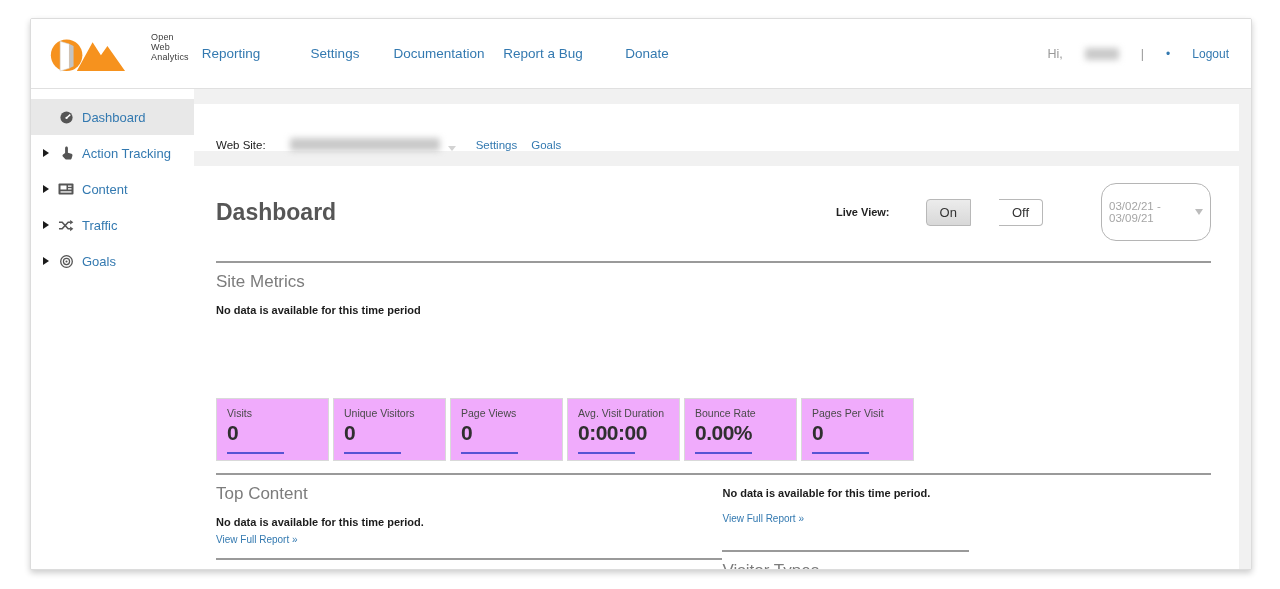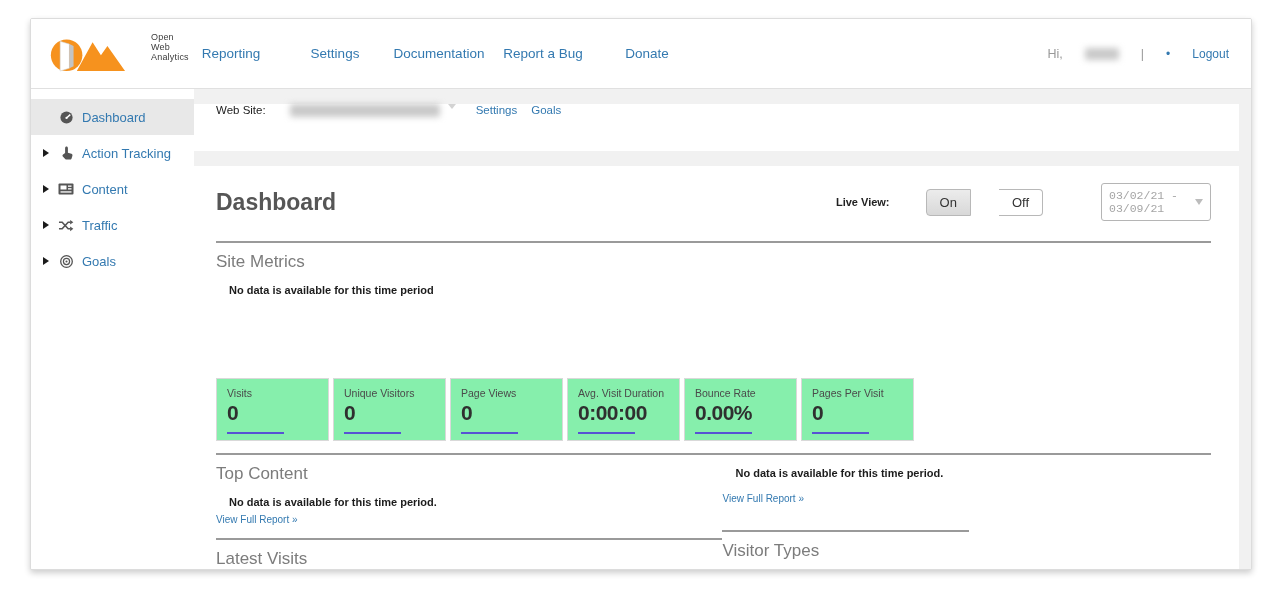--- a/index.html
+++ b/index.html
@@ -36,51 +36,51 @@
   .caret-box { width:14px; display:flex; align-items:center; }
   .caret { width:0; height:0; border-left:6px solid #1b1b1b;
     border-top:4px solid transparent; border-bottom:4px solid transparent; }
   .side-icon { width:18px; height:16px; margin-right:7px; display:flex;
     align-items:center; justify-content:center; }
   .side-label { color:#3379b0; }
   
   .main { flex:1; background:#f1f1f1; padding:15px 12px 0 0;
     display:flex; flex-direction:column; min-width:0; }
   .site-bar { background:#fff; height:47px; min-height:47px; display:flex;
-    align-items:flex-start; padding-left:22px; font-size:11.5px; color:#222; }
+    align-items:flex-end; padding-left:22px; font-size:11.5px; color:#222; }
   .site-redact { width:150px; height:13px; margin-left:24px; }
   .site-caret { margin-left:8px; width:0; height:0; border-top:5px solid #d3d3d3;
     border-left:4px solid transparent; border-right:4px solid transparent; }
   .site-links { margin-left:20px; display:flex; gap:14px; }
   .site-links a { color:#3379b0; text-decoration:none; }
   .dash-panel { background:#fff; margin-top:15px; flex:1;
     padding:17px 28px 0 22px; overflow:hidden; }
   .panel-head { display:flex; align-items:center; }
   .page-title { font-size:23px; font-weight:bold; color:#565656; }
   .head-right { margin-left:auto; display:flex; align-items:center;gap:28px; }
   .lv-label { font-size:11px; font-weight:bold; color:#222; margin-right:8px; }
   .btn { font-size:13px; color:#333; border:1px solid #b8b8b8;
     padding:5px 13px; background:#fff; cursor:pointer;
     font-family:"Liberation Sans", sans-serif; }
   .btn.on { background:linear-gradient(#ececec,#d8d8d8);
     border-radius:4px 0 0 4px; }
   .btn.off { border-radius:0 4px 4px 0; border-left:none; }
   .date-select { margin-left:30px; width:110px; border:1px solid #b5b5b5;
-    border-radius:3px; background:#fff; color:#a5a5a5; font-size:11.5px;
-    padding:5px 7px; display:flex; align-items:center; cursor:default;font-family:Liberation Mono, monospace; }
+    border-radius:15px; background:#fff; color:#a5a5a5; font-size:11.5px;
+    padding:16px 7px; display:flex; align-items:center; cursor:default; }
   .date-caret { margin-left:auto; width:0; height:0; border-top:6px solid #bcbcbc;
     border-left:4px solid transparent; border-right:4px solid transparent; }
   .rule { height:2px; background:#9a9a9a; border:none; }
   .rule-top { margin-top:20px; }
   .section-title { font-size:17px; color:#7c7c7c; margin-top:9px; font-weight:400; }
-  .empty-msg { font-size:11px; font-weight:bold; color:#1c1c1c; margin-top:12px;margin-left:13px; }
+  .empty-msg { font-size:11px; font-weight:bold; color:#1c1c1c; margin-top:12px; }
   .chart-spacer { height:82px; }
   .metrics-row { display:flex; gap:4px; }
   .mcard { width:113px; height:63px; border:1px solid #d9d9d9;
-    padding:8px 4px 0 10px; position:relative; background:#86efac; }
+    padding:8px 4px 0 10px; position:relative; background:#f0abfc; }
   .mcard-label { font-size:10.5px; color:#4a4a4a; white-space:nowrap; }
   .mcard-value { font-size:21px; font-weight:bold; color:#2f2f2f;
     margin-top:2px; letter-spacing:-.5px; }
   .spark { position:absolute; left:10px; bottom:6px; width:57px; height:2px;
     background:#5753d3; }
   .two-col { display:flex; margin-top:12px; }
   .col-left { width:508px; }
   .col-right { width:490px; }
   .link-small { font-size:10px; color:#3379b0; text-decoration:none;
     display:inline-block; margin-top:6px; }

